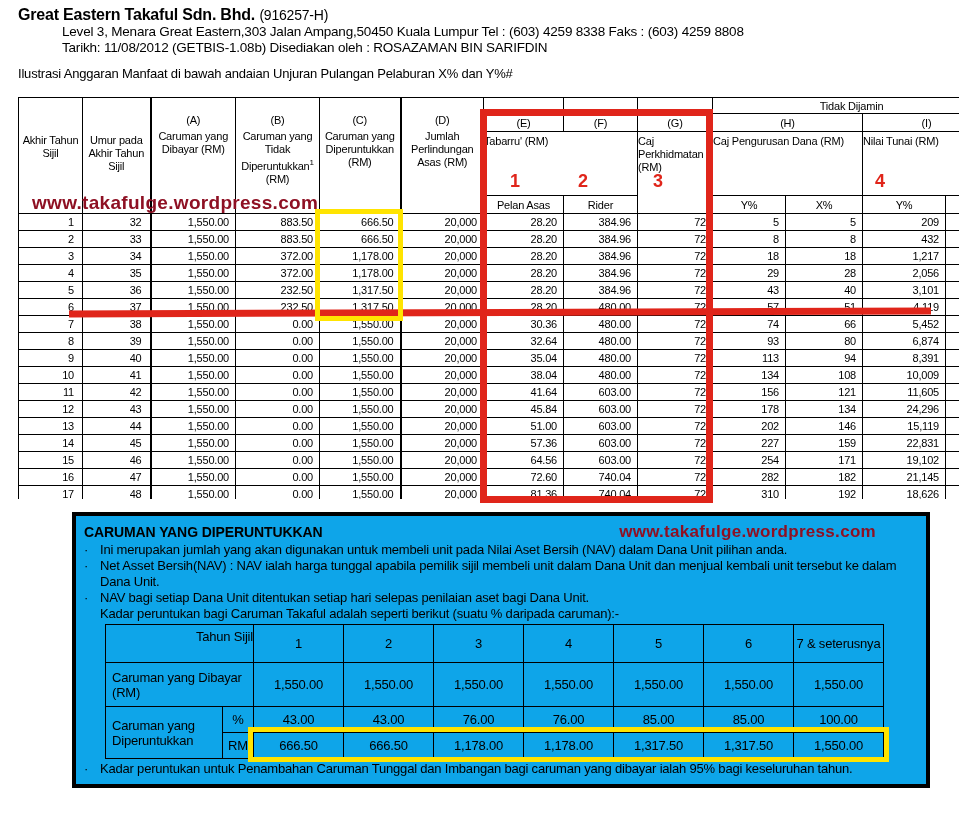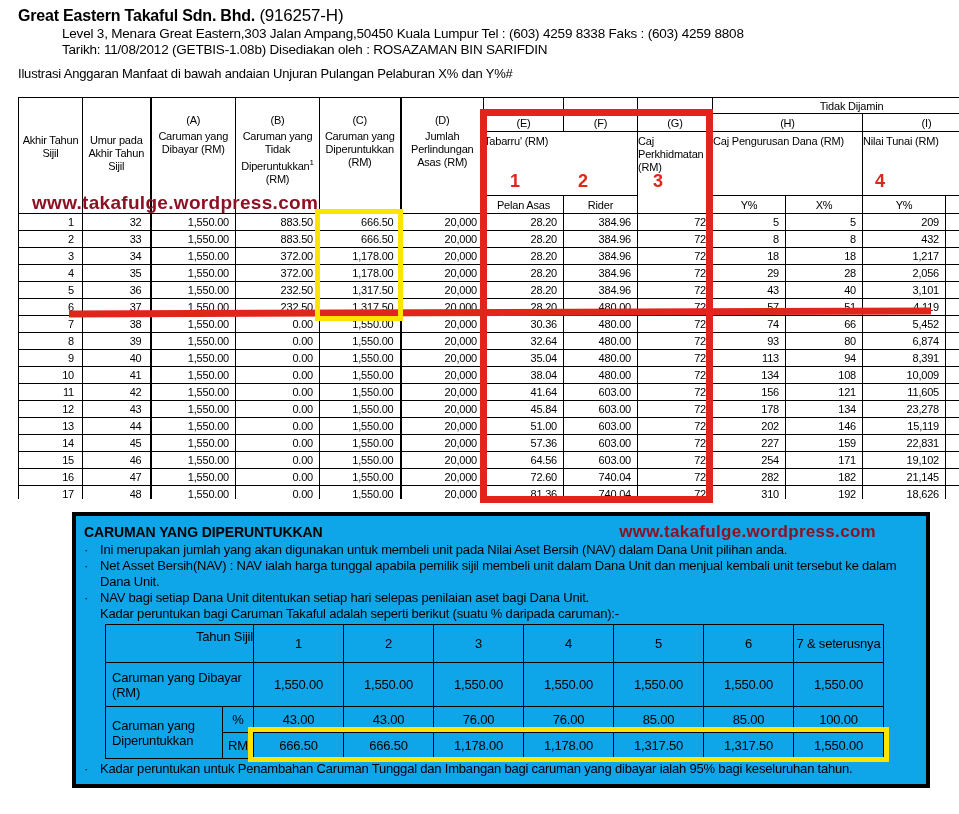--- a/index.html
+++ b/index.html
@@ -3,21 +3,21 @@
 <meta charset="utf-8">
 <style>
   * { margin:0; padding:0; box-sizing:border-box; }
   html,body { background:#fff; }
   body { font-family:"Liberation Sans", sans-serif; color:#000; }
   #page { position:relative; width:959px; height:814px; background:#fff; overflow:hidden; }
 
   
   #doc-header { position:absolute; left:18px; top:6px; width:935px; }
   .company-line { font-size:16px; font-weight:bold; letter-spacing:-0.2px; }
-  .company-line .reg { font-size:17px; font-weight:normal; }
+  .company-line .reg { font-size:14px; font-weight:normal; }
   .addr-line, .date-line { font-size:13.5px; letter-spacing:-0.2px; line-height:15.5px;margin-left:44px; }
   .illus-line { position:absolute; left:18px; top:66px; font-size:13px; letter-spacing:-0.2px; }
 
   
   #main-table-wrap { position:absolute; left:18px; top:97px; width:941px; height:402px; overflow:hidden; }
   table.main { border-collapse:collapse; table-layout:fixed; width:972px; }
   table.main th, table.main td { border:1px solid #000; font-size:11px; font-weight:normal; padding:0; overflow:hidden; letter-spacing:-0.2px; }
   table.main thead tr.r1 { height:16px; }
   table.main thead tr.r2 { height:18px; }
   table.main thead tr.r3 { height:64px; }
@@ -310,21 +310,21 @@
             <td>43</td>
             <td>1,550.00</td>
             <td>0.00</td>
             <td>1,550.00</td>
             <td>20,000</td>
             <td>45.84</td>
             <td>603.00</td>
             <td>72</td>
             <td>178</td>
             <td>134</td>
-            <td>23,278</td>
+            <td>24,296</td>
             <td></td>
           </tr>
           <tr>
             <td>13</td>
             <td>44</td>
             <td>1,550.00</td>
             <td>0.00</td>
             <td>1,550.00</td>
             <td>20,000</td>
             <td>51.00</td>

